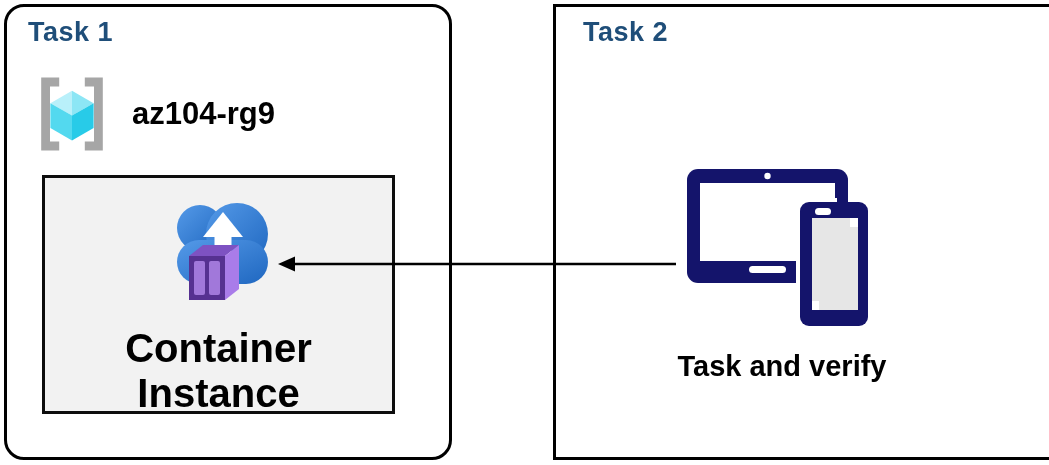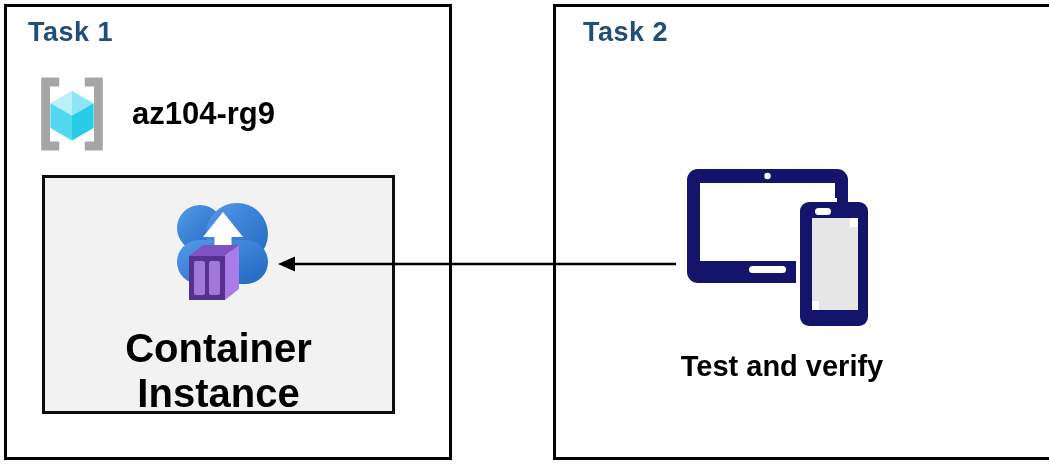--- a/index.html
+++ b/index.html
@@ -8,21 +8,21 @@
 
   .canvas { position: absolute; inset: 0; }
 
   .task-box {
     position: absolute;
     top: 4px;
     height: 456px;
     background: #ffffff;
     border: 3px solid #000000;
   }
-  .task-box.left  { left: 4px;   width: 448px; }
+  .task-box.left  { left: 4px;   width: 448px; border-radius: 20px; }
   .task-box.right { left: 553px; width: 584px; }
 
   .task-title {
     position: absolute;
     top: 10px;
     font-size: 27px;
     font-weight: bold;
     color: #1F4E79;
     letter-spacing: 0.5px;
   }
@@ -128,21 +128,21 @@
 
       <rect x="150" y="26" width="11" height="18" fill="#14146B"></rect>
 
       <rect x="113" y="39" width="68" height="124" rx="9" fill="#14146B"></rect>
       <rect x="128" y="45" width="16" height="7" rx="3.5" fill="#ffffff"></rect>
       <rect x="125" y="55" width="46" height="92" fill="#E6E6E6"></rect>
       <rect x="163" y="55" width="8" height="9" fill="#ffffff"></rect>
       <rect x="125" y="138" width="7" height="9" fill="#ffffff"></rect>
     </svg>
 
-    <div class="task2-label">Test and verify</div>
+    <div class="task2-label">Task and verify</div>
   </div>
 
   <svg class="flow-arrow" viewBox="0 0 400 26">
     <line x1="12" y1="13" x2="398" y2="13" stroke="#000000" stroke-width="2.6"></line>
     <polygon points="0,13 17,5.5 17,20.5" fill="#000000"></polygon>
   </svg>
 
 </div>
 
 </body></html>

